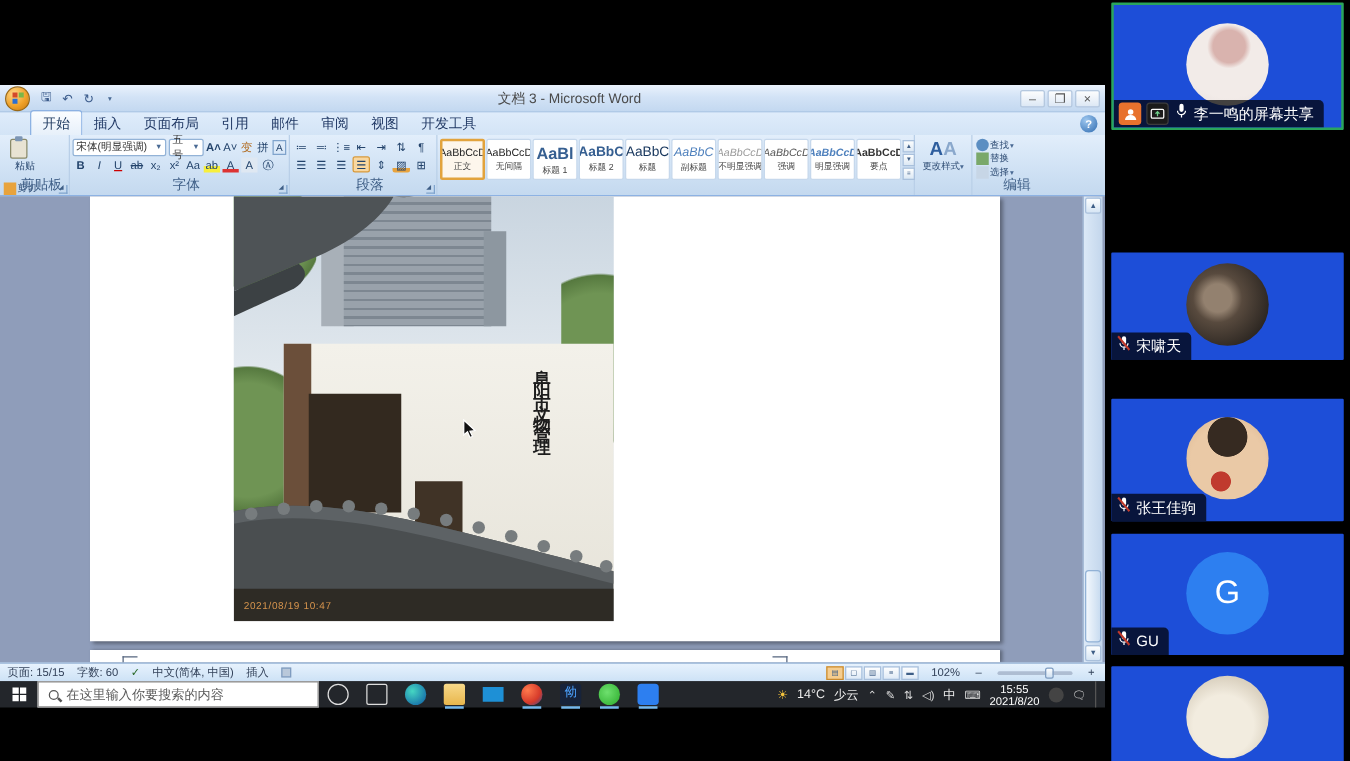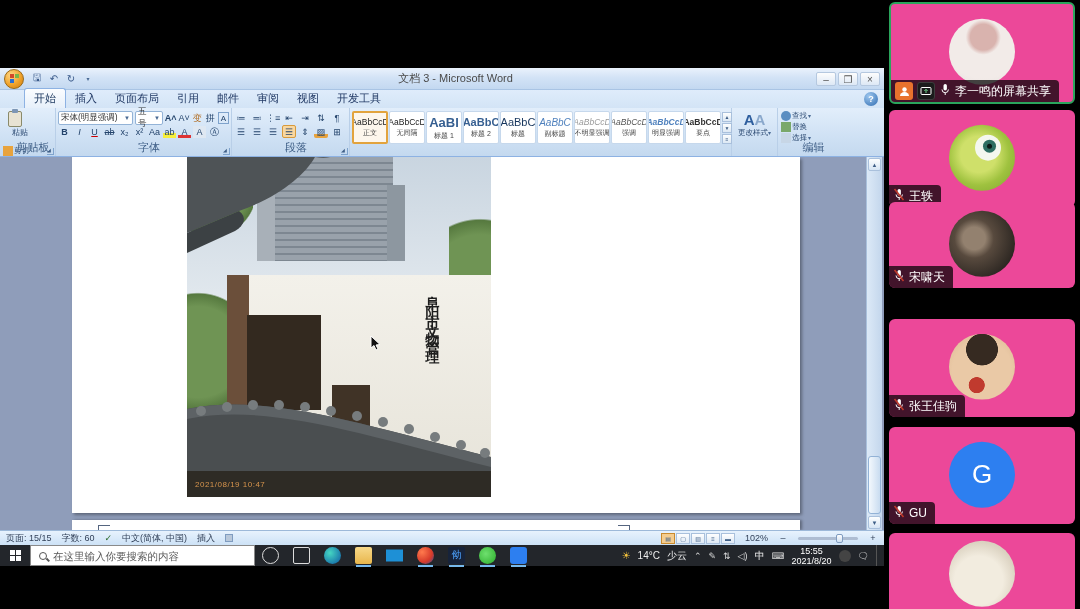--- a/index.html
+++ b/index.html
@@ -159,21 +159,21 @@
   .tbicon{width:17px;height:17px;margin:0 7px;position:relative;flex:none;border-radius:2px;}
   .tbicon .run{position:absolute;left:1px;bottom:-3px;width:15px;height:2px;background:#76b9ed;}
   .circ{border-radius:50%;}
   #tray{margin-left:auto;display:flex;align-items:center;color:#eee;font-size:10px;gap:7px;padding-right:4px;}
   #tray .ticon{color:#ddd;font-size:9px;}
   #clockblk{text-align:center;font-size:9px;line-height:10px;color:#fff;}
   #showdesk{width:4px;height:21px;border-left:1px solid #555;}
 
   
   #sidebar{position:absolute;left:884px;top:0;width:196px;height:609px;background:#000;}
-  .tile{position:absolute;left:5px;width:186px;background:#ec4899;border-radius:6px;overflow:hidden;}
+  .tile{position:absolute;left:5px;width:186px;background:#1d4ed8;border-radius:1px;overflow:hidden;}
   .tile.active{border:2px solid #2aa55c;}
   .avatar{position:absolute;left:50%;top:50%;transform:translate(-50%,-52%);width:66px;height:66px;border-radius:50%;}
   .av1{background:radial-gradient(circle at 52% 28%,#d9b3ae 0 22%,#f2ebe8 30% 70%,#e4dddb);}
   .av2{background:radial-gradient(circle at 45% 45%,#cfe06a 0 35%,#9fc23f 60%,#7ba32e);}
   .av2 .eye{position:absolute;left:26px;top:10px;width:26px;height:26px;border-radius:50%;background:#f4f7ef;}
   .av2 .iris{position:absolute;left:8px;top:5px;width:13px;height:13px;border-radius:50%;background:#2e6e62;}
   .av2 .pupil{position:absolute;left:12px;top:9px;width:5px;height:5px;border-radius:50%;background:#0c1b18;}
   .av3{background:radial-gradient(circle at 38% 42%,#93816f 0 20%,#584a3e 35%,#2d2722 75%);}
   .av4{background:radial-gradient(circle at 50% 24%,#362a21 0 26%,transparent 27%),
        radial-gradient(circle at 42% 78%,#c03a2e 0 12%,transparent 13%),
@@ -542,39 +542,20 @@
         <svg width="12" height="13">
             <rect x="4.5" y="1" width="3.4" height="6.5" rx="1.7" fill="#fff"></rect>
             <path d="M3,6.5 a3.2,3.2 0 0 0 6.4,0" stroke="#fff" fill="none"></path>
             <line x1="6.2" y1="10" x2="6.2" y2="12" stroke="#fff"></line>
           </svg>
       </span>
       <span class="pname">李一鸣的屏幕共享</span>
     </div>
   </div>
 
-  <div class="tile" style="top:110px;height:97px">
-    <div class="avatar av2">
-        <div class="eye">
-          <div class="iris"></div>
-          <div class="pupil"></div>
-        </div>
-      </div>
-    <div class="namebar">
-      <span>
-        <svg width="12" height="13">
-            <rect x="4.5" y="1" width="3.4" height="6.5" rx="1.7" fill="#fff"></rect>
-            <path d="M3,6.5 a3.2,3.2 0 0 0 6.4,0" stroke="#fff" fill="none"></path>
-            <line x1="6.2" y1="10" x2="6.2" y2="12" stroke="#fff"></line>
-            <line x1="1.5" y1="1" x2="10.5" y2="12" stroke="#c0392b" stroke-width="1.6"></line>
-          </svg>
-      </span>
-      <span class="pname">王轶</span>
-    </div>
-  </div>
 
   <div class="tile" style="top:202px;height:86px">
     <div class="avatar av3"></div>
     <div class="namebar">
       <span>
         <svg width="12" height="13">
             <rect x="4.5" y="1" width="3.4" height="6.5" rx="1.7" fill="#fff"></rect>
             <path d="M3,6.5 a3.2,3.2 0 0 0 6.4,0" stroke="#fff" fill="none"></path>
             <line x1="6.2" y1="10" x2="6.2" y2="12" stroke="#fff"></line>
             <line x1="1.5" y1="1" x2="10.5" y2="12" stroke="#c0392b" stroke-width="1.6"></line>

